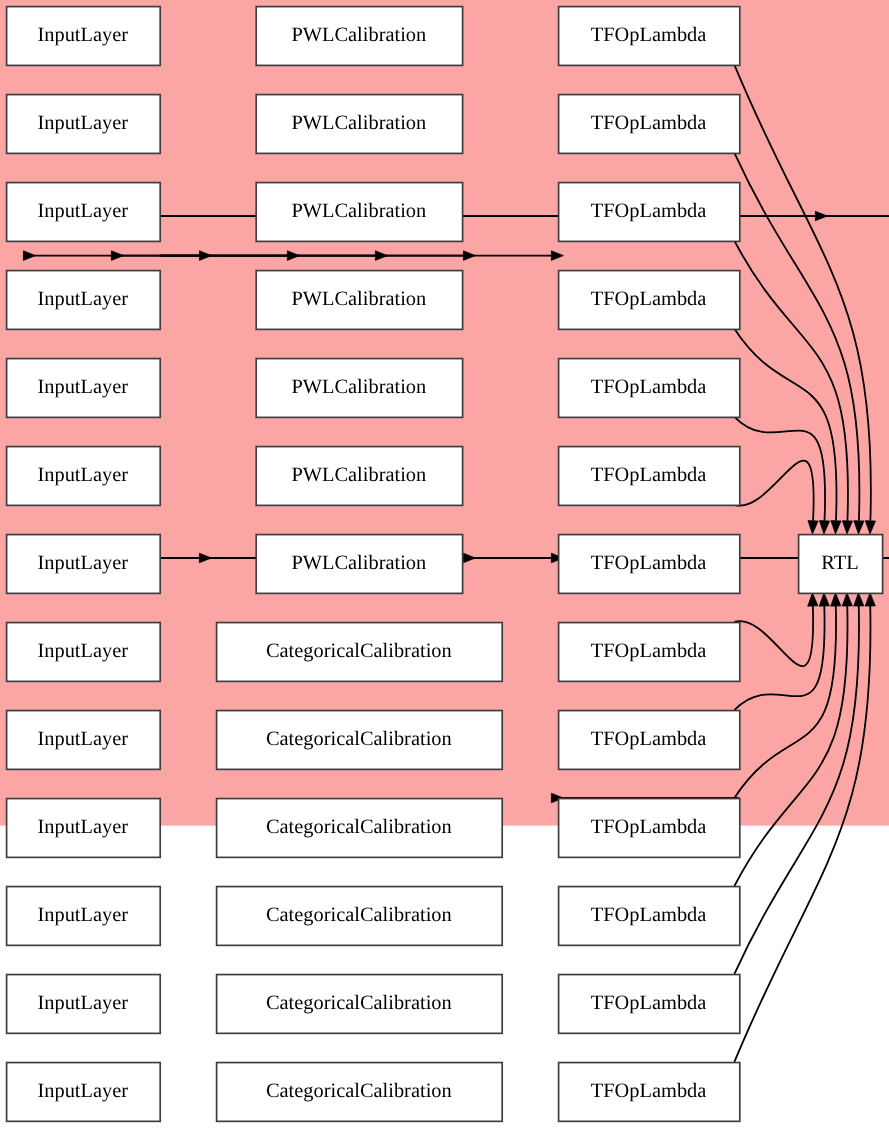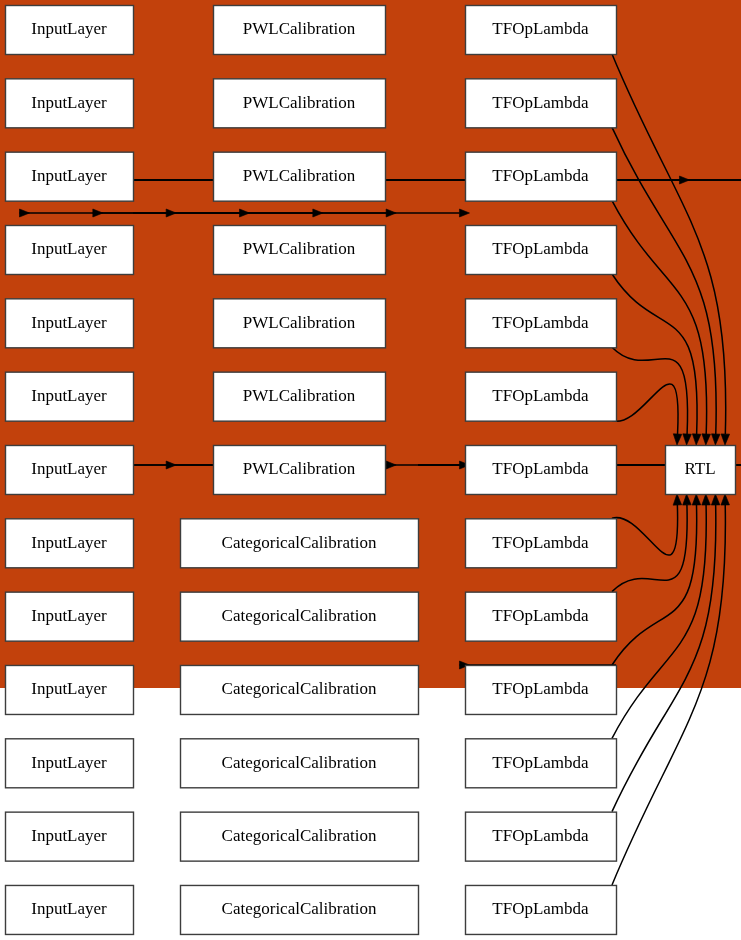--- a/index.html
+++ b/index.html
@@ -10,21 +10,21 @@
   body {
     width: 741px;
     height: 940px;
     font-family: "Liberation Serif", "DejaVu Serif", serif;
     overflow: hidden;
   }
   #graph-root {
     position: relative;
     width: 741px;
     height: 688px;
-    background: #c2410c;
+    background: #fca5a5;
   }
   svg#graph-svg {
     display: block;
     width: 741px;
     height: 940px;
   }
   .node-box {
     fill: #ffffff;
     stroke: #3d3d3d;
     stroke-width: 1.4px;

